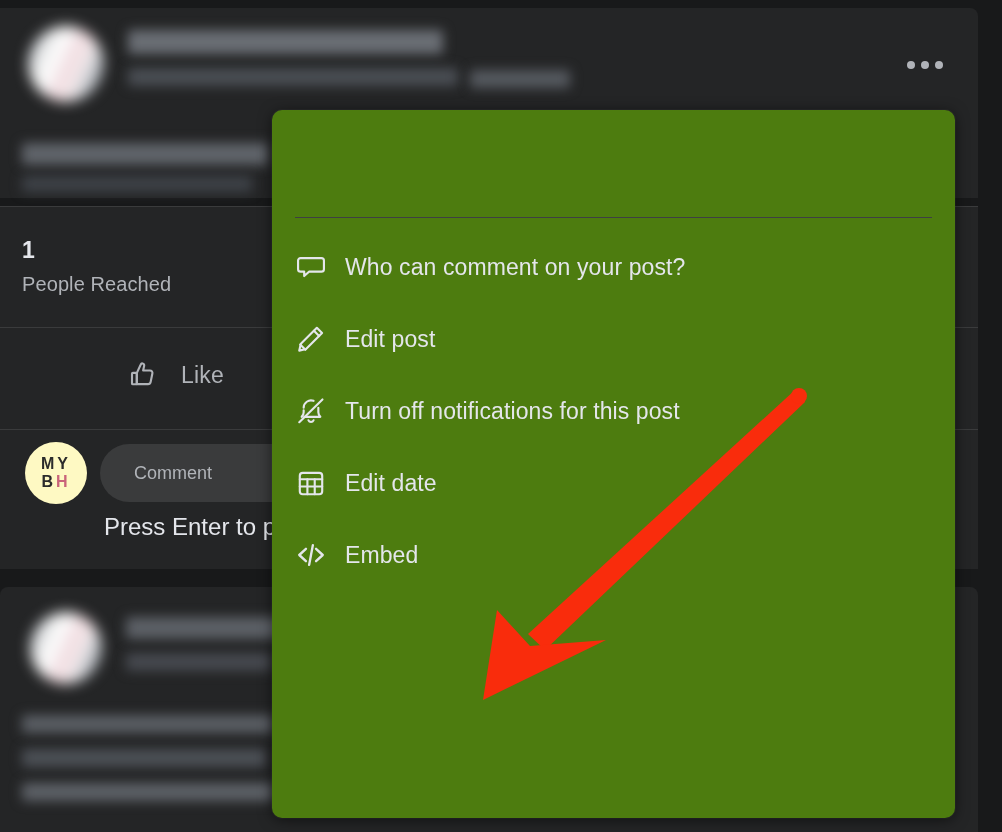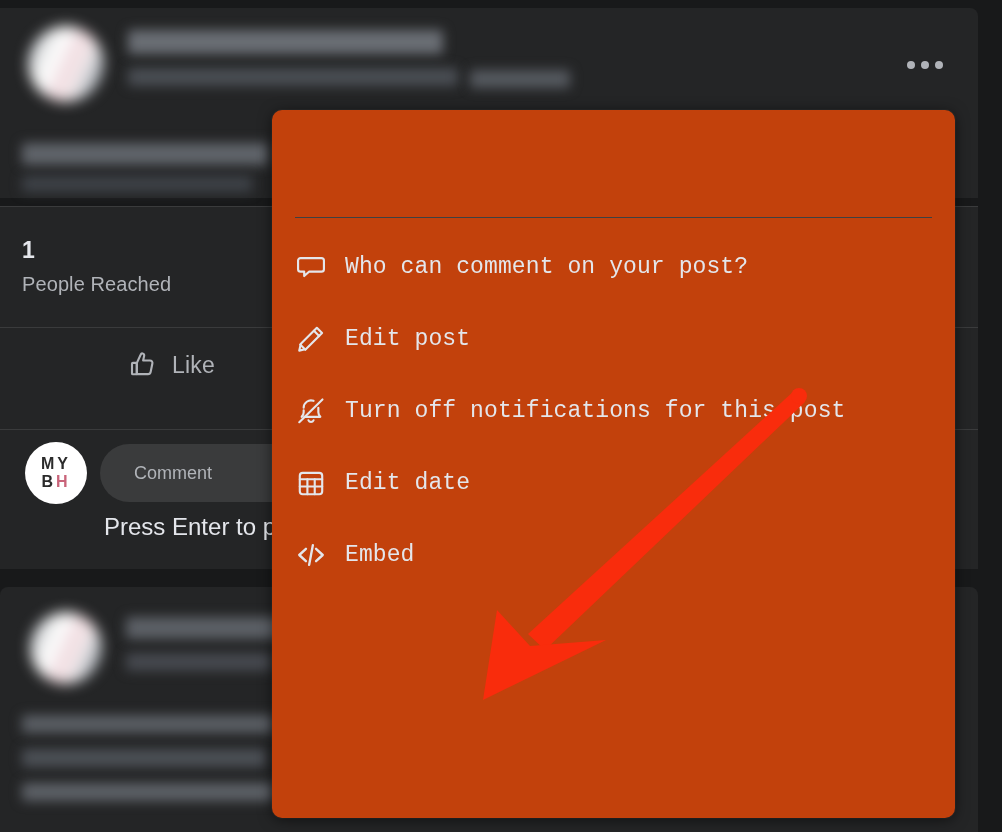--- a/index.html
+++ b/index.html
@@ -68,24 +68,24 @@
 
   .action-row {
     position: absolute;
     left: 0; top: 327px;
     width: 978px; height: 102px;
     background: #242526;
     border-top: 1px solid #3a3b3c;
   }
   .like-btn {
     position: absolute;
-    left: 118px; top: 16px;
-    display: flex;
-    align-items: center;
-    gap: 14px;
+    left: 118px; top: 26px;
+    display: flex;
+    align-items: center;
+    gap: 23px;
     padding: 6px 10px;
     border-radius: 6px;
     cursor: pointer;
   }
   .like-label {
     font-size: 23px;
     color: #b0b3b8;
     letter-spacing: .2px;
   }
   .like-icon svg { display: block; }
@@ -95,21 +95,21 @@
     left: 0; top: 429px;
     width: 978px; height: 140px;
     background: #242526;
     border-top: 1px solid #3a3b3c;
   }
   .comment-avatar {
     position: absolute;
     left: 25px; top: 12px;
     width: 62px; height: 62px;
     border-radius: 50%;
-    background: #ffffff;
+    background: #fef9c3;
     display: flex;
     flex-direction: column;
     align-items: center;
     justify-content: center;
     line-height: 1;
   }
   .av-top {
     font-size: 16px;
     font-weight: bold;
     color: #2b2b2b;
@@ -182,26 +182,25 @@
     background: #242526;
     clip-path: polygon(50% 0%, 100% 100%, 0% 100%);
     z-index: 19;
     filter: drop-shadow(0 -1px 1px rgba(0,0,0,.35));
   }
   .popup {
     position: absolute;
     left: 272px; top: 110px;
     width: 683px;
     height: 708px;
-    background: #c2410c;
+    background: #4d7c0f;
     border-radius: 10px;
     box-shadow: 0 2px 14px rgba(0,0,0,.55), 0 0 0 1px rgba(255,255,255,.035);
     z-index: 20;
     overflow: hidden;
-    font-family: Liberation Mono, monospace;
   }
   .popup-divider {
     position: absolute;
     left: 23px; top: 107px;
     width: 637px; height: 1px;
     background: #3e4042;
   }
   .menu-list {
     position: absolute;
     left: 0; top: 121px;

